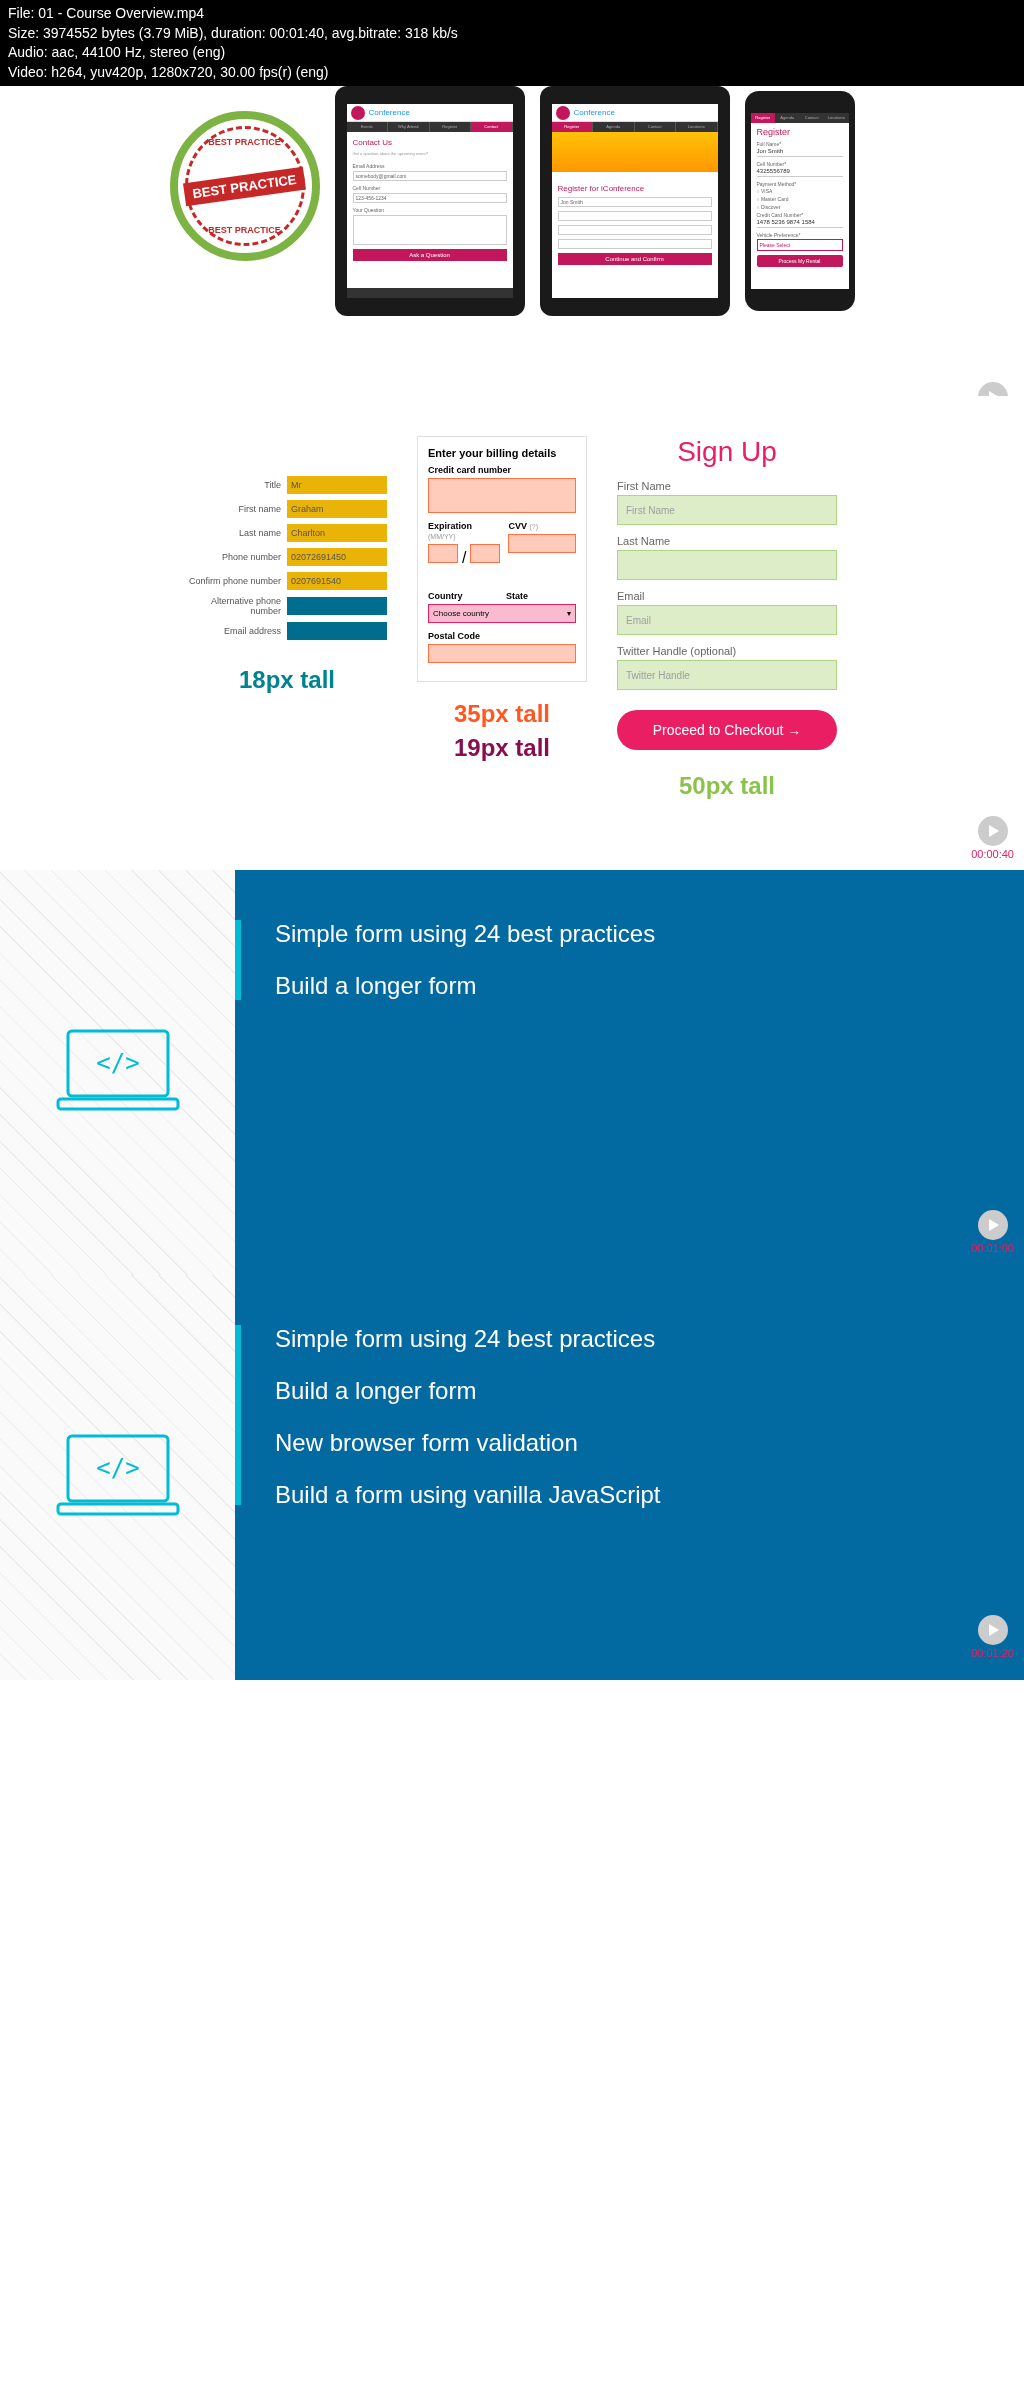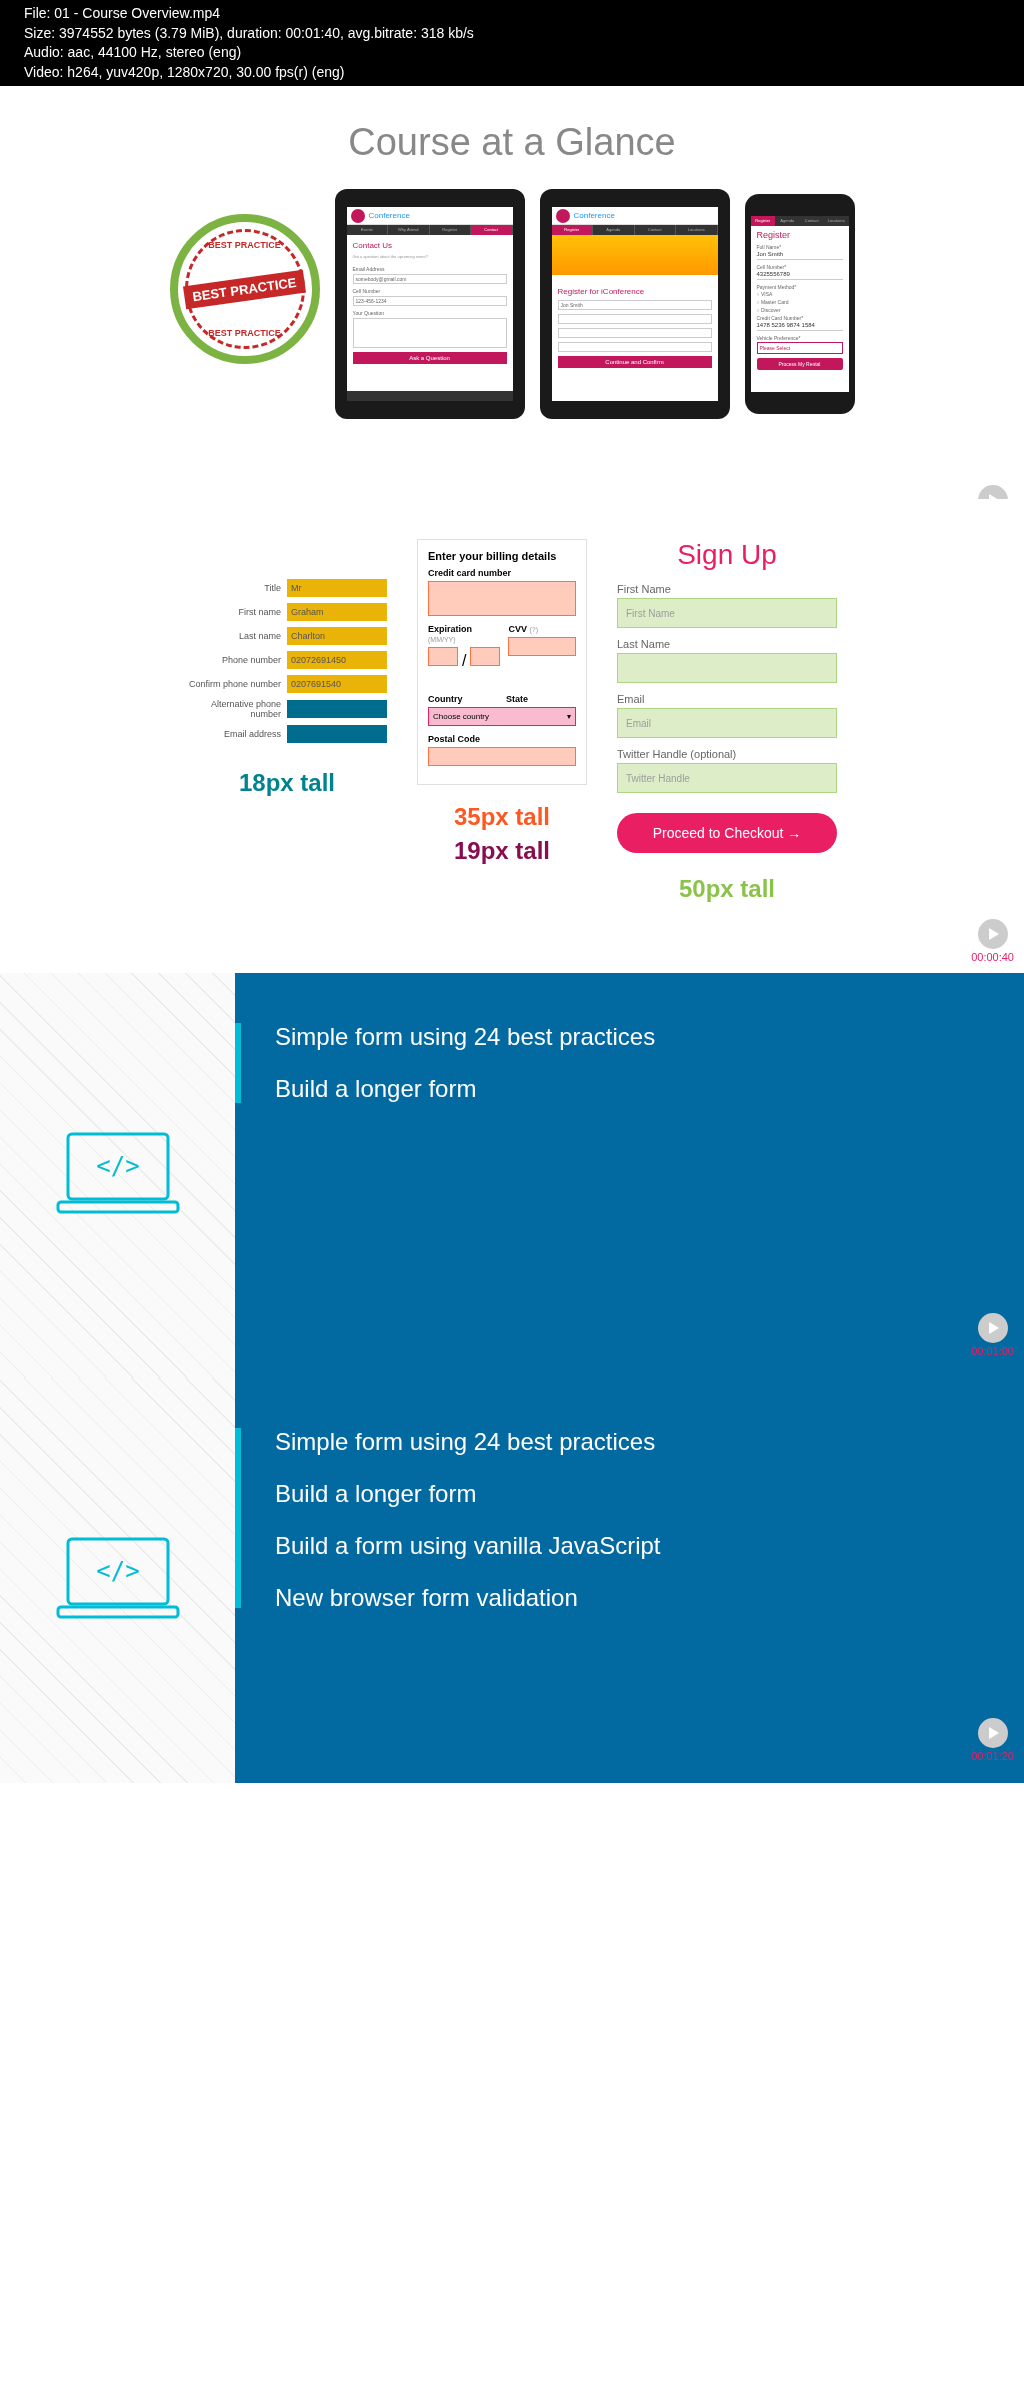--- a/index.html
+++ b/index.html
@@ -1,19 +1,19 @@
 <!DOCTYPE html>
 <html><head>
 <meta charset="utf-8">
 <style>
 * { margin: 0; padding: 0; box-sizing: border-box; }
 body { font-family: Arial, sans-serif; background: #fff; width: 1024px; }
 
 
-.file-info { background: #000; color: #fff; font-size: 14px; padding: 4px 24px; line-height: 1.4; }
+.file-info { background: #000; color: #fff; font-size: 14px; padding: 4px 8px; line-height: 1.4; }
 
 
 .slide { position: relative; background: #fff; }
 .slide-title { text-align: center; font-size: 38px; color: #888; font-weight: 300; padding: 35px 0 25px; }
 
 
 .devices { display: flex; justify-content: center; align-items: flex-start; gap: 15px; padding: 0 30px 40px; }
 .badge { width: 150px; height: 150px; border-radius: 50%; border: 8px solid #7cb342; display: flex; align-items: center; justify-content: center; position: relative; margin-top: 25px; }
 .badge-inner { width: 120px; height: 120px; border-radius: 50%; border: 3px dashed #c62828; display: flex; align-items: center; justify-content: center; position: relative; }
 .badge-text { position: absolute; background: #c62828; color: #fff; font-weight: bold; font-size: 13px; padding: 4px 8px; transform: rotate(-8deg); white-space: nowrap; }
@@ -104,21 +104,20 @@
 <body>
 
 <div class="file-info">
   <div>File: 01 - Course Overview.mp4</div>
   <div>Size: 3974552 bytes (3.79 MiB), duration: 00:01:40, avg.bitrate: 318 kb/s</div>
   <div>Audio: aac, 44100 Hz, stereo (eng)</div>
   <div>Video: h264, yuv420p, 1280x720, 30.00 fps(r) (eng)</div>
 </div>
 
 <div class="slide" style="padding-bottom:40px;">
-  <div class="slide-title">Course at a Glance</div>
   <div class="devices">
 
     <div class="badge">
       <div class="badge-inner">
         <span class="badge-arc arc-top">BEST PRACTICE</span>
         <span class="badge-text">BEST PRACTICE</span>
         <span class="badge-arc arc-bottom">BEST PRACTICE</span>
       </div>
     </div>
 
@@ -333,20 +332,20 @@
           <rect x="20" y="10" width="100" height="65" fill="none" stroke="#00bcd4" stroke-width="3" rx="4"></rect>
           <rect x="10" y="78" width="120" height="10" fill="none" stroke="#00bcd4" stroke-width="3" rx="3"></rect>
           <text x="70" y="50" text-anchor="middle" fill="#00bcd4" font-size="24" font-family="monospace">&lt;/&gt;</text>
         </svg>
     </div>
   </div>
   <div class="bullet-right">
     <div class="bullet-accent" style="height:180px;"></div>
     <div class="bullet-text">Simple form using 24 best practices</div>
     <div class="bullet-text">Build a longer form</div>
+    <div class="bullet-text">New browser form validation</div>
     <div class="bullet-text">Build a form using vanilla JavaScript</div>
-    <div class="bullet-text">New browser form validation</div>
   </div>
   <div class="ts-badge">
     <div class="ts-icon"></div>
     <div class="ts-text">00:01:20</div>
   </div>
 </div>
 
 </body></html>

